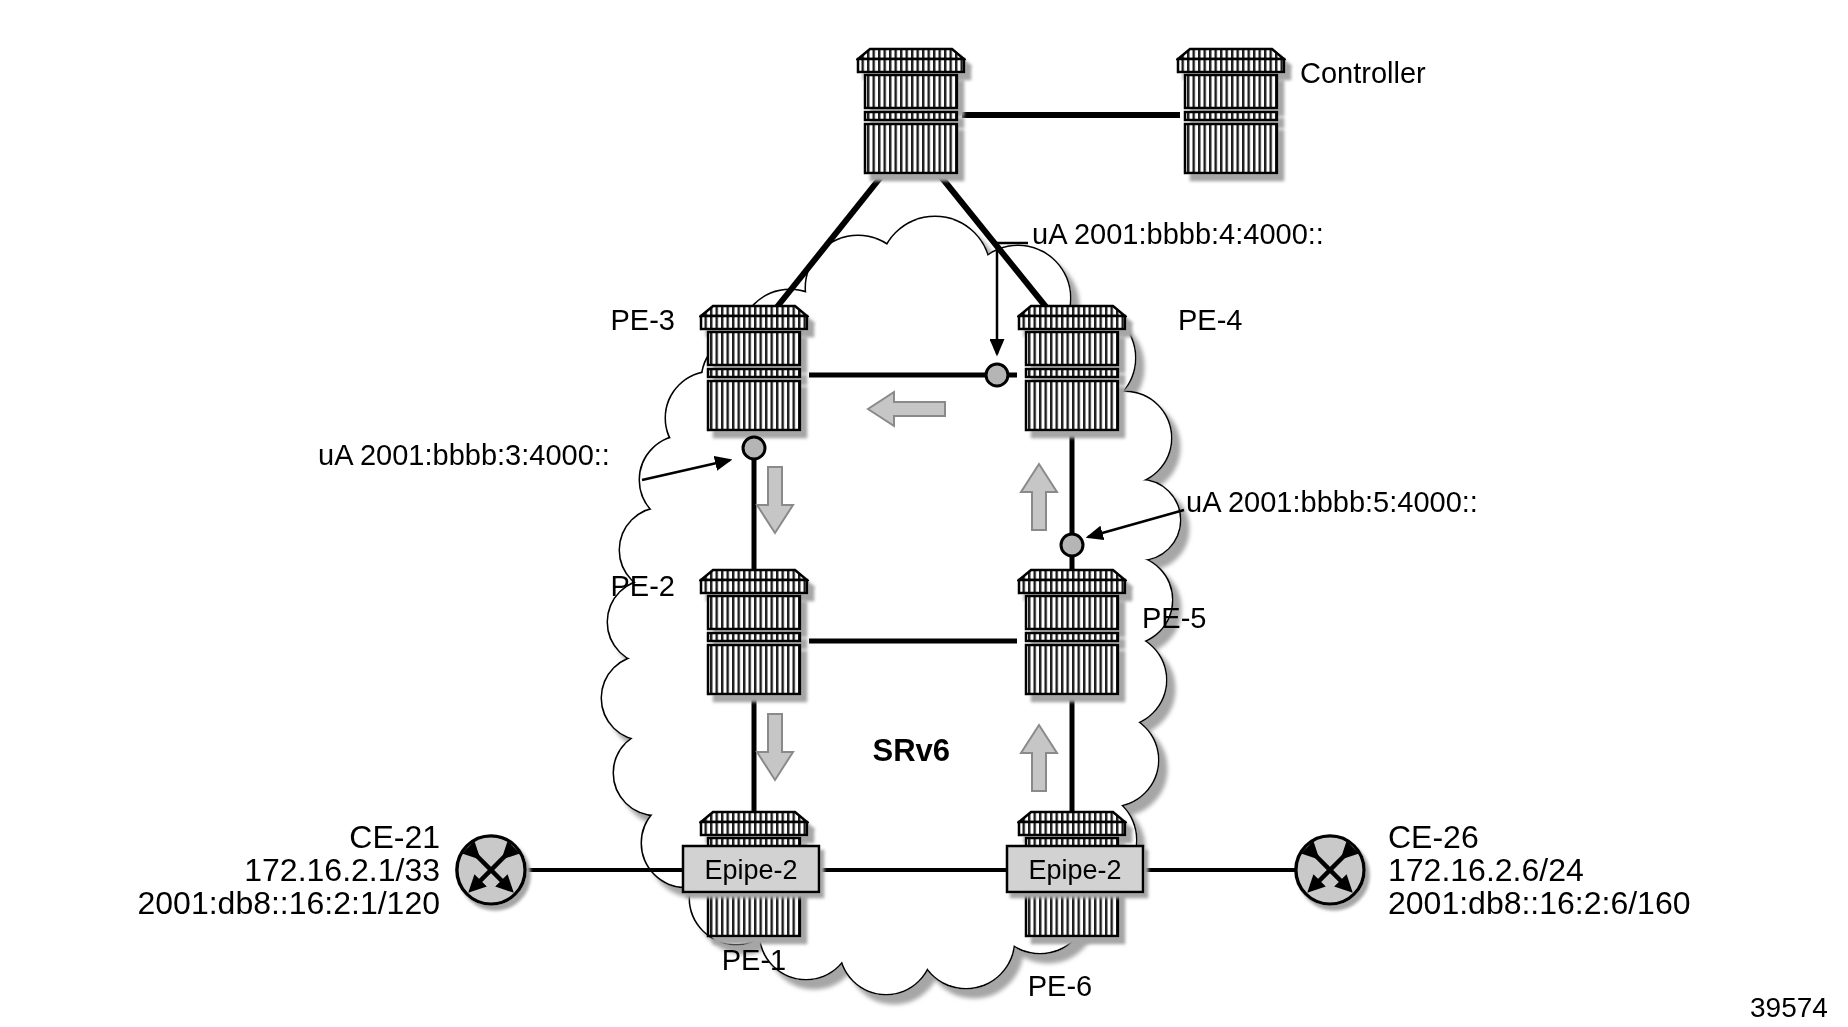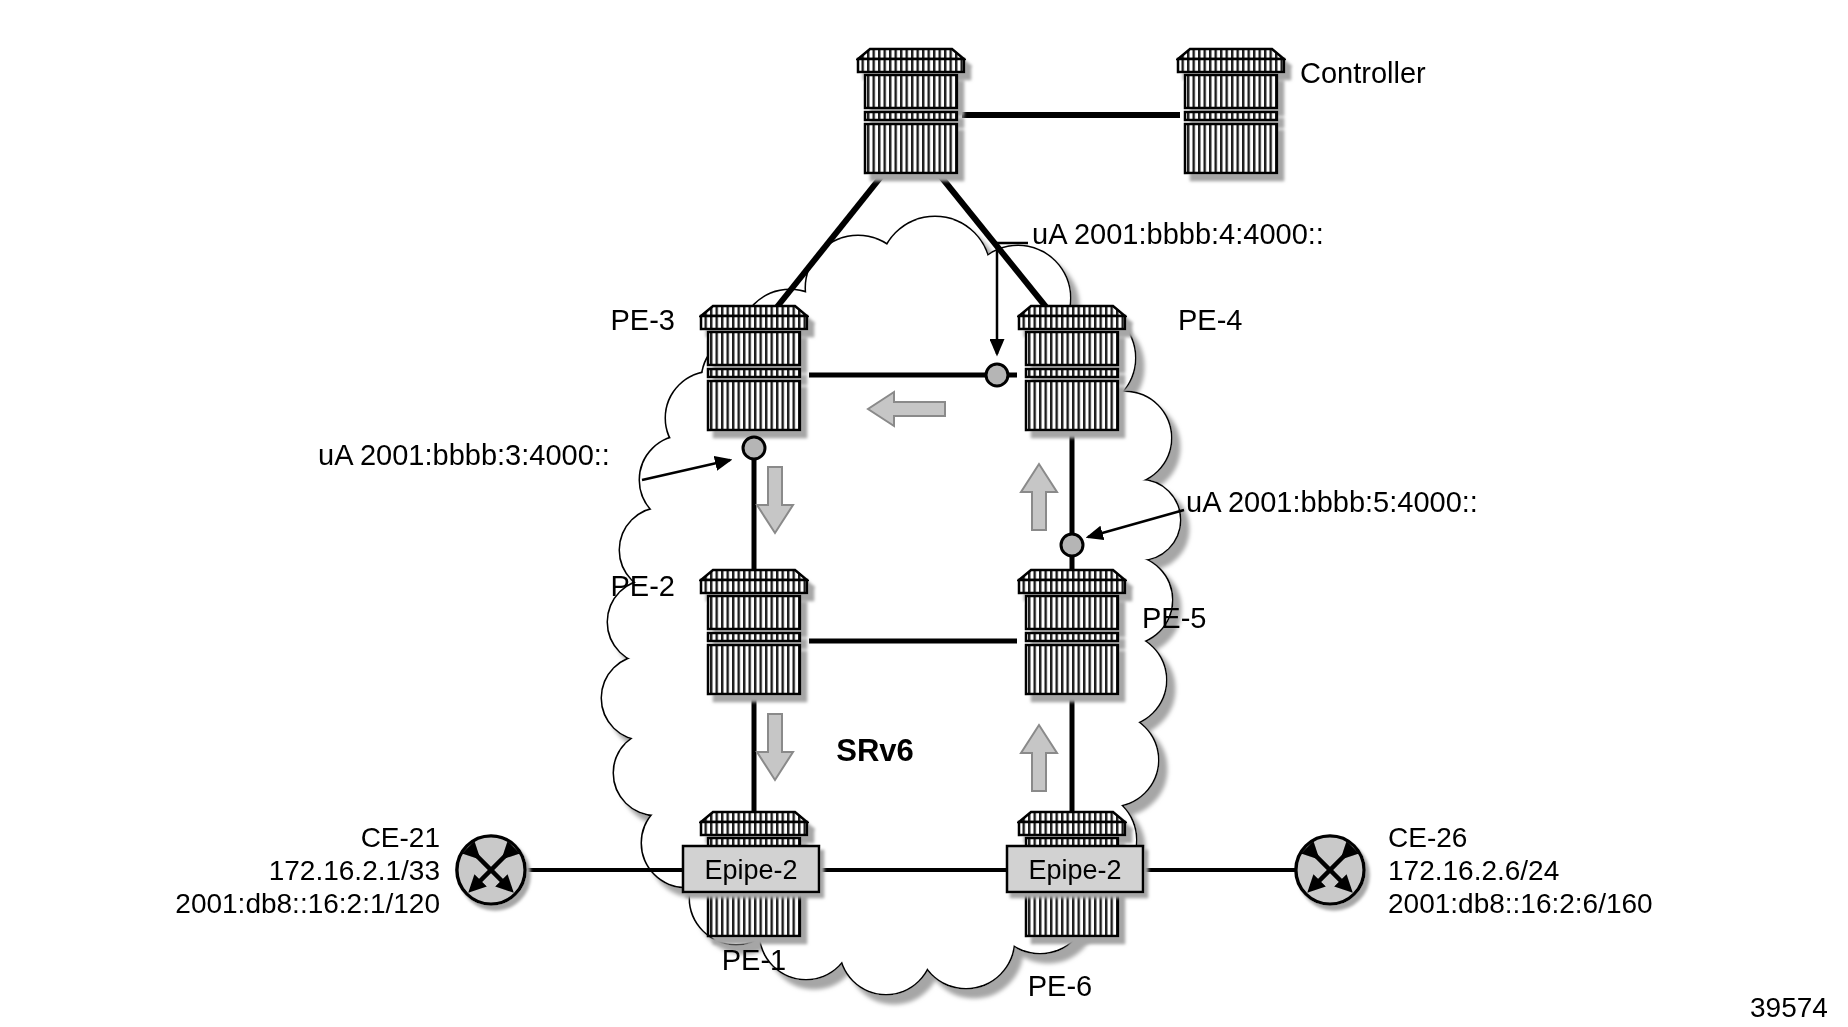--- a/index.html
+++ b/index.html
@@ -15,22 +15,22 @@
   .layer { position: absolute; left: 0; top: 0; }
   .lbl {
     position: absolute;
     font-size: 29px;
     line-height: 1.15;
     white-space: nowrap;
     color: #000;
   }
   .center { text-align: center; }
   .right  { text-align: right; }
-  .bold   { font-weight: bold; }
-  .ce-block { font-size: 28px; line-height: 33px; }
+  .bold   { font-weight: bold; text-align: right; }
+  .ce-block { font-size: 32px; line-height: 33px; }
   .epipe-lbl { font-size: 27px; }
   .fig { font-size: 28px; text-align: right; }
 </style>
 </head>
 <body>
 
 <div class="canvas">
 
   <svg class="layer" width="1848" height="1027" viewBox="0 0 1848 1027">
     <defs>

